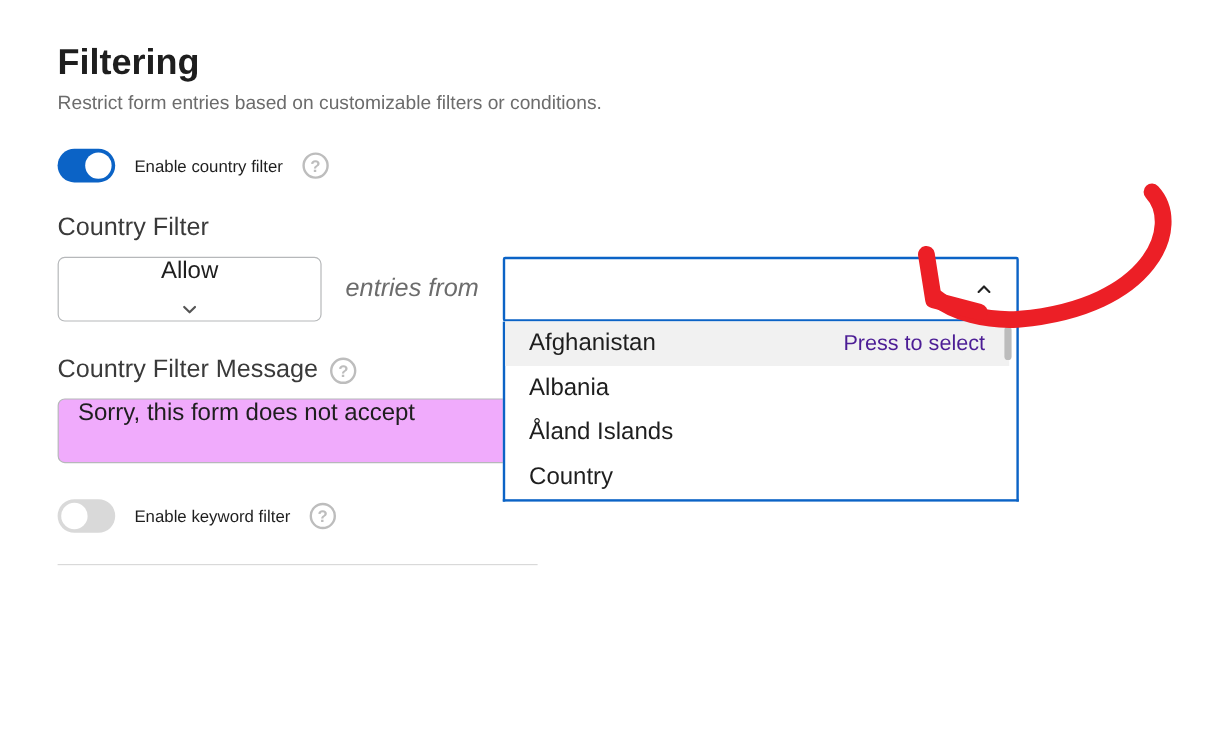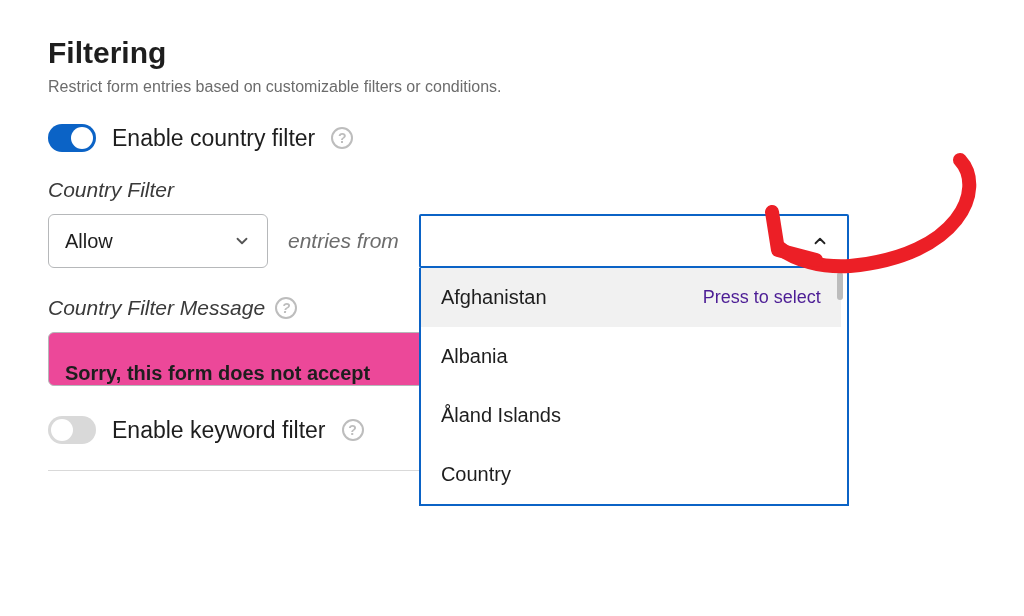--- a/index.html
+++ b/index.html
@@ -47,21 +47,21 @@
       height: 22px;
       border-radius: 50%;
       background: #fff;
       position: absolute;
       top: 3px;
     }
     .toggle-on .toggle-knob { right: 3px; }
     .toggle-off .toggle-knob { left: 3px; }
 
     .toggle-label {
-      font-size: 23px;
+      font-size: 14px;
       color: #1e1e1e;
     }
 
     .help-icon {
       width: 22px;
       height: 22px;
       border: 2px solid #bdbdbd;
       border-radius: 50%;
       display: inline-flex;
       align-items: center;
@@ -70,43 +70,43 @@
       font-size: 14px;
       font-weight: 600;
       cursor: help;
     }
 
     .field-label {
       font-size: 21px;
       color: #3a3a3a;
       margin-bottom: 12px;
       display: flex;
-      align-items: center;
+      align-items: flex-end;
       gap: 10px;
-      font-style: italic;
     }
 
     .filter-row {
       display: flex;
       align-items: center;
       gap: 20px;
       margin-bottom: 28px;
     }
 
     .select-box {
       border: 1px solid #b6b8ba;
       border-radius: 6px;
       height: 54px;
       display: flex;
       align-items: center;
       justify-content: space-between;
       padding: 0 16px;
       font-size: 20px;
       background: #fff;
       cursor: pointer;
+      flex-direction: column;
     }
     .allow-select { width: 220px; color: #1e1e1e; }
 
     .chev { display:inline-block; }
     .chev svg { display:block; }
 
     .entries-from {
       color: #6c6c6c;
       font-style: italic;
       font-size: 21px;
@@ -131,21 +131,21 @@
       left: 0;
       right: 0;
       border: 2px solid #0b63c6;
       border-top: none;
       background: #fff;
       z-index: 20;
       padding-right: 6px;
     }
     .drop-inner { position: relative; }
     .option {
-      padding: 18px 20px;
+      padding: 7px 20px;
       font-size: 20px;
       display: flex;
       justify-content: space-between;
       align-items: center;
       cursor: pointer;
     }
     .option-highlight { background: #f1f1f1; }
     .option-hint {
       color: #4c1d95;
       font-size: 18px;
@@ -163,23 +163,22 @@
     .msg-input {
       border: 1px solid #b6b8ba;
       border-radius: 6px;
       height: 54px;
       padding: 0 16px;
       font-size: 20px;
       color: #1e1e1e;
       width: 380px;
       margin-bottom: 30px;
       display:flex;
-      align-items:flex-end;
-      background:#ec4899;
-      font-weight:bold;
+      align-items:flex-start;
+      background:#f0abfc;
     }
 
     .divider {
       border: none;
       border-top: 1px solid #d9d9d9;
       margin-top: 18px;
       width: 400px;
     }
 
     .annotation-arrow {

